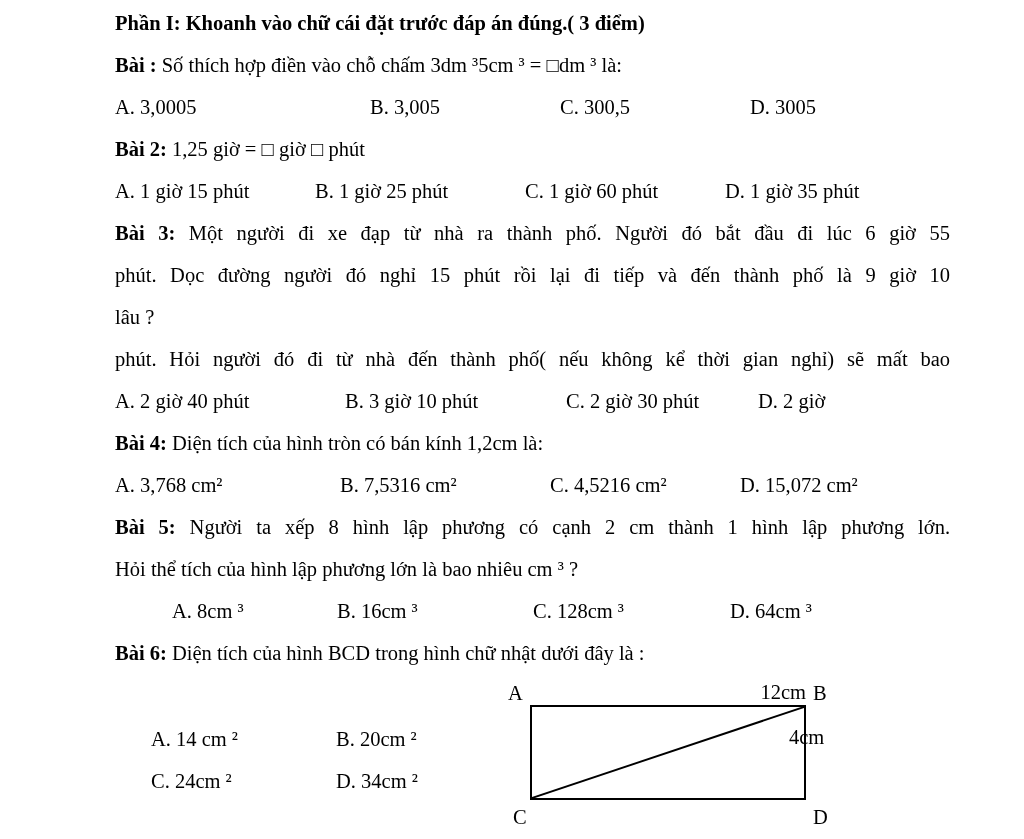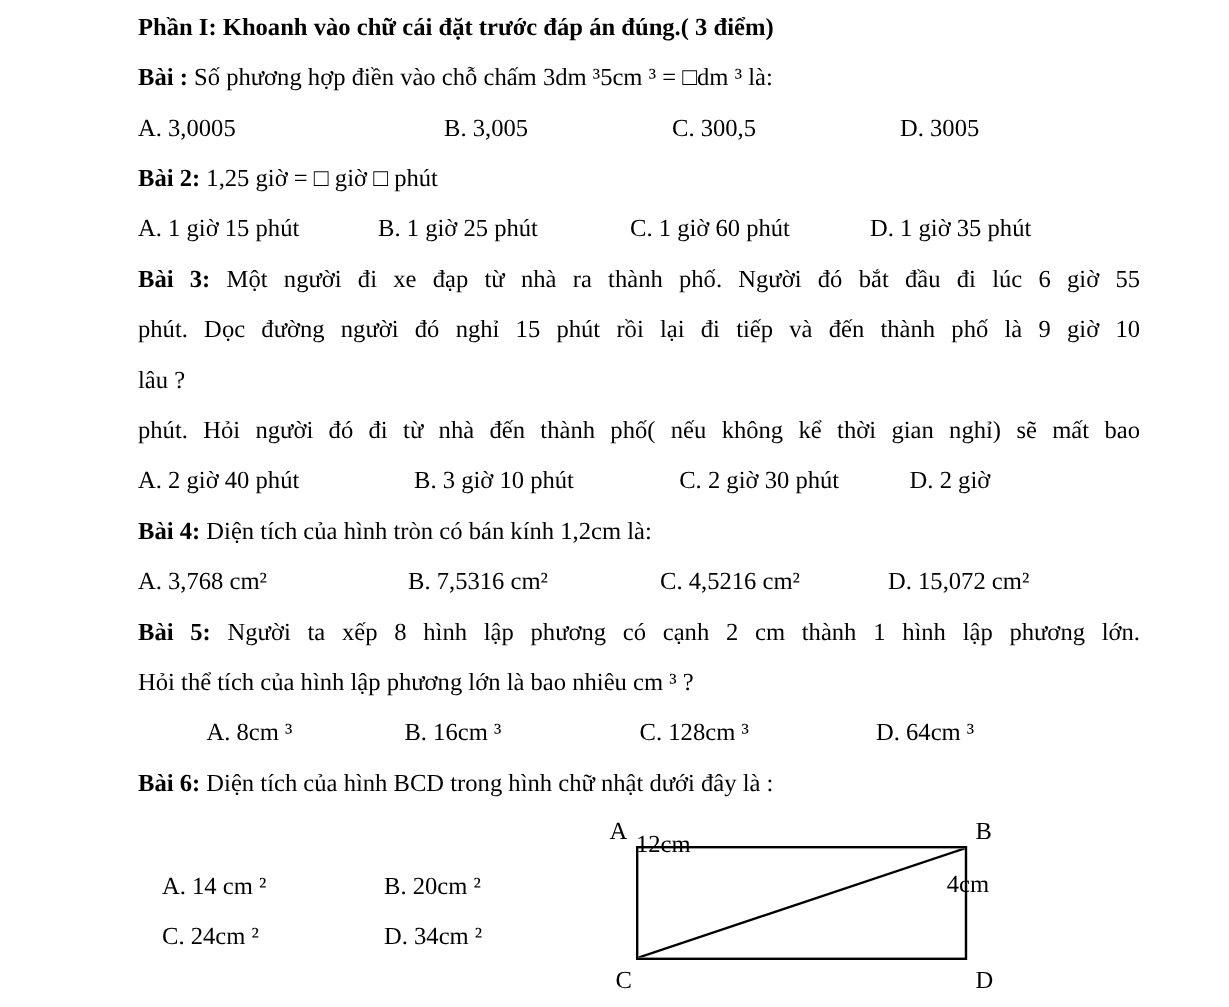--- a/index.html
+++ b/index.html
@@ -28,43 +28,43 @@
   .q4opts span:nth-child(1){ width:225px; }
   .q4opts span:nth-child(2){ width:210px; }
   .q4opts span:nth-child(3){ width:190px; }
   .q5opts { padding-left:57px; }
   .q5opts span:nth-child(1){ width:165px; }
   .q5opts span:nth-child(2){ width:196px; }
   .q5opts span:nth-child(3){ width:197px; }
 
   .fig-section { position:relative; height:165px; }
   .fig-opts { position:absolute; left:20px; top:44px; }
-  .fig-opts .row { height:42px; line-height:42px; white-space:nowrap; }
+  .fig-opts .row { height:42px; line-height:42px; white-space:nowrap;margin-left:16px; }
   .fig-opts .row span:first-child { display:inline-block; width:185px; }
 
   .fig-label { position:absolute; line-height:24px; }
   .lblA { left:393px; top:7px; }
   .lblB { left:698px; top:7px; }
-  .lbl12 { left:415px; top:18px; width:276px; text-align:left; }
+  .lbl12 { left:415px; top:6px; width:276px; text-align:right; }
   .lbl4 { left:674px; top:51px; }
   .lblC { left:398px; top:131px; }
   .lblD { left:698px; top:131px; }
   .rect { position:absolute; left:415px; top:31px; width:276px; height:95px; border:2px solid #000; }
   .rect svg { position:absolute; left:0; top:0; width:100%; height:100%; display:block; }
 </style>
 </head>
 <body>
 
 <div class="page">
 
   <div class="line bold">Phần I: Khoanh vào chữ cái đặt trước đáp án đúng.( 3 điểm)</div>
 
   <div class="line">
     <b>Bài :</b>
-    <span>Số phương hợp điền vào chỗ chấm 3dm ³5cm ³ = □dm ³ là:</span>
+    <span>Số thích hợp điền vào chỗ chấm 3dm ³5cm ³ = □dm ³ là:</span>
   </div>
   <div class="opts q1opts">
     <span>A. 3,0005</span>
     <span>B. 3,005</span>
     <span>C. 300,5</span>
     <span>D. 3005</span>
   </div>
 
   <div class="line">
     <b>Bài 2:</b>

